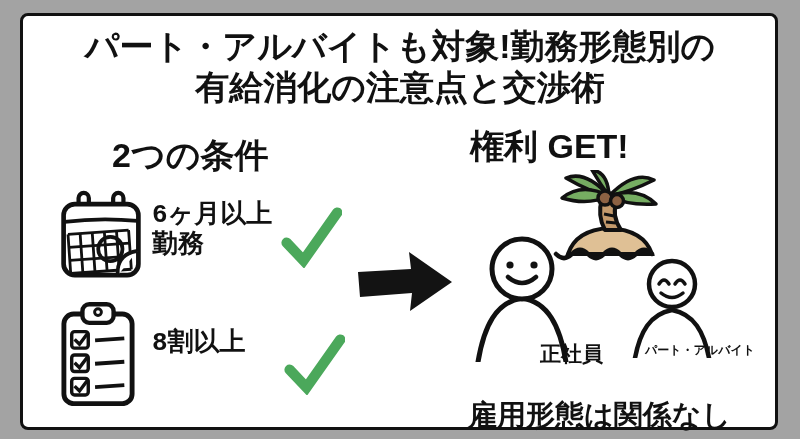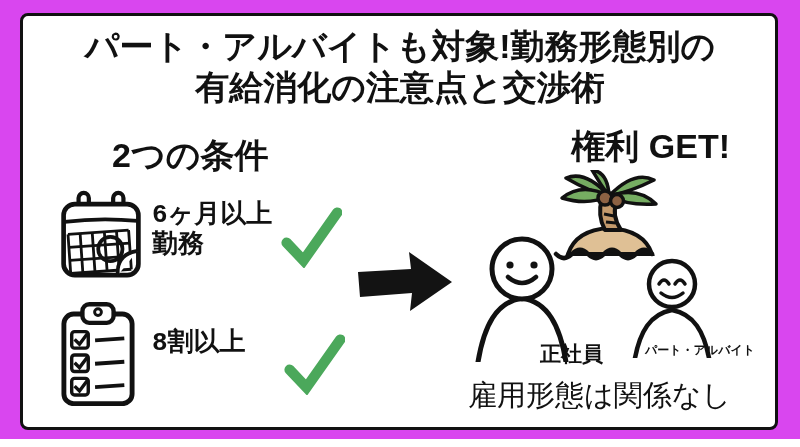--- a/index.html
+++ b/index.html
@@ -1,33 +1,33 @@
 <!DOCTYPE html>
 <html><head>
 <meta charset="utf-8">
 <style>
   html,body{margin:0;padding:0;background:#ffffff;}
   body{width:800px;height:447px;overflow:hidden;
        font-family:"Liberation Sans","DejaVu Sans",sans-serif;color:#111;}
-  .canvas{position:relative;width:800px;height:439px;background:#d946ef;}
+  .canvas{position:relative;width:800px;height:439px;background:#a3a3a3;}
   .frame{position:absolute;left:20px;top:13px;width:758px;height:417px;
          box-sizing:border-box;border:3px solid #111;border-radius:8px;background:#fff;}
   .title{position:absolute;left:40px;right:40px;top:26px;text-align:center;
          font-size:34px;line-height:41px;font-weight:800;letter-spacing:0;}
   .left-heading{position:absolute;left:112px;top:120px;font-size:34px;font-weight:800;margin-top:13px;}
-  .right-heading{position:absolute;left:470px;width:260px;top:124px;text-align:right;
+  .right-heading{position:absolute;left:470px;width:260px;top:124px;text-align:left;
                  font-size:34px;font-weight:800;}
   .cond-label{position:absolute;font-size:26px;line-height:30px;font-weight:800;font-family:Liberation Mono, monospace;}
   .cond-label-1{left:152px;top:200px;}
   .cond-label-2{left:152px;top:328px;}
   .icon-abs{position:absolute;}
   .fig-label{position:absolute;font-weight:800;white-space:nowrap;z-index:5;margin-left:44px;}
   .fig-label-1{left:496px;top:340px;font-size:21px;}
   .fig-label-2{left:601px;top:342px;font-size:12px;}
-  .footer{position:absolute;left:468px;top:376px;font-size:29px;font-weight:400;white-space:nowrap;}
+  .footer{position:absolute;left:468px;top:396px;font-size:29px;font-weight:700;white-space:nowrap;}
   svg{display:block;}
 </style>
 </head>
 <body>
 
 <div class="canvas">
   <div class="frame"></div>
 
   <div class="title">
     <div>パート・アルバイトも対象!勤務形態別の</div>

